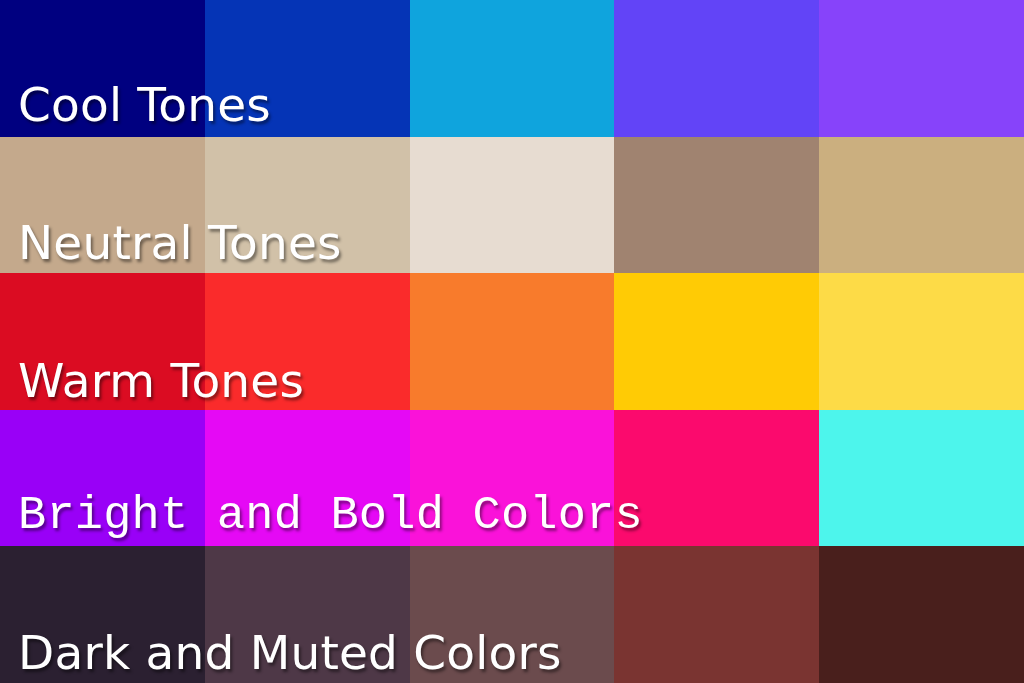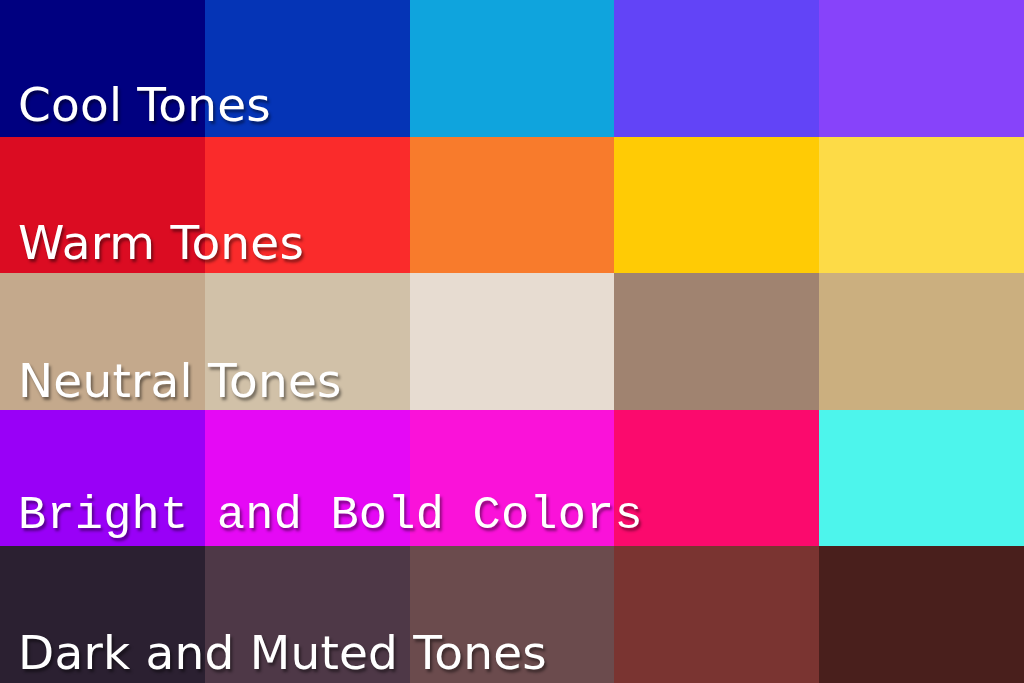--- a/index.html
+++ b/index.html
@@ -60,44 +60,44 @@
 <div id="palette">
     <div class="palette-row">
       <div class="swatch" style="background-color: rgb(0, 0, 128);"></div>
       <div class="swatch" style="background-color: rgb(5, 52, 182);"></div>
       <div class="swatch" style="background-color: rgb(15, 164, 221);"></div>
       <div class="swatch" style="background-color: rgb(98, 68, 247);"></div>
       <div class="swatch" style="background-color: rgb(135, 67, 250);"></div>
       <div class="row-label" style="color: rgb(255, 255, 255);">Cool Tones</div>
     </div>
     <div class="palette-row">
+      <div class="swatch" style="background-color: rgb(196, 169, 140);"></div>
+      <div class="swatch" style="background-color: rgb(209, 193, 168);"></div>
+      <div class="swatch" style="background-color: rgb(231, 220, 209);"></div>
+      <div class="swatch" style="background-color: rgb(160, 131, 112);"></div>
+      <div class="swatch" style="background-color: rgb(203, 175, 127);"></div>
+      <div class="row-label" style="color: rgb(255, 255, 255);">Neutral Tones</div>
+    </div>
+    <div class="palette-row">
       <div class="swatch" style="background-color: rgb(219, 12, 34);"></div>
       <div class="swatch" style="background-color: rgb(250, 43, 43);"></div>
       <div class="swatch" style="background-color: rgb(248, 123, 44);"></div>
       <div class="swatch" style="background-color: rgb(255, 203, 5);"></div>
       <div class="swatch" style="background-color: rgb(253, 219, 71);"></div>
       <div class="row-label" style="color: rgb(255, 255, 255);">Warm Tones</div>
-    </div>
-    <div class="palette-row">
-      <div class="swatch" style="background-color: rgb(196, 169, 140);"></div>
-      <div class="swatch" style="background-color: rgb(209, 193, 168);"></div>
-      <div class="swatch" style="background-color: rgb(231, 220, 209);"></div>
-      <div class="swatch" style="background-color: rgb(160, 131, 112);"></div>
-      <div class="swatch" style="background-color: rgb(203, 175, 127);"></div>
-      <div class="row-label" style="color: rgb(255, 255, 255);">Neutral Tones</div>
     </div>
     <div class="palette-row">
       <div class="swatch" style="background-color: rgb(153, 0, 247);"></div>
       <div class="swatch" style="background-color: rgb(229, 9, 245);"></div>
       <div class="swatch" style="background-color: rgb(250, 18, 217);"></div>
       <div class="swatch" style="background-color: rgb(251, 10, 109);"></div>
       <div class="swatch" style="background-color: rgb(77, 245, 236);"></div>
       <div class="row-label" style="color: rgb(255, 255, 255); font-family: Liberation Mono, monospace;">Bright and Bold Colors</div>
     </div>
     <div class="palette-row">
       <div class="swatch" style="background-color: rgb(43, 32, 49);"></div>
       <div class="swatch" style="background-color: rgb(78, 56, 71);"></div>
       <div class="swatch" style="background-color: rgb(107, 75, 77);"></div>
       <div class="swatch" style="background-color: rgb(122, 52, 49);"></div>
       <div class="swatch" style="background-color: rgb(73, 31, 28);"></div>
-      <div class="row-label" style="color: rgb(255, 255, 255);">Dark and Muted Tones</div>
+      <div class="row-label" style="color: rgb(255, 255, 255);">Dark and Muted Colors</div>
     </div>
   </div>
 
 </body></html>

